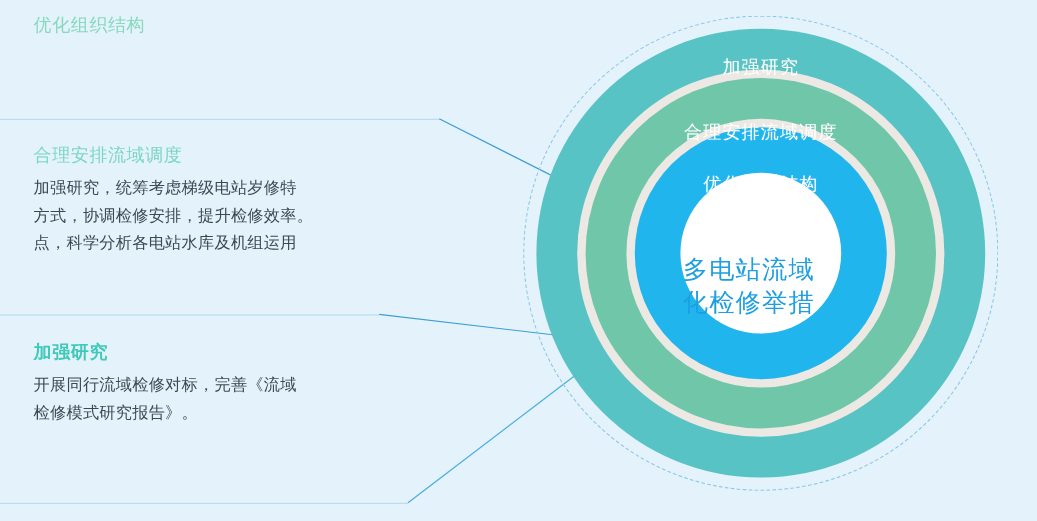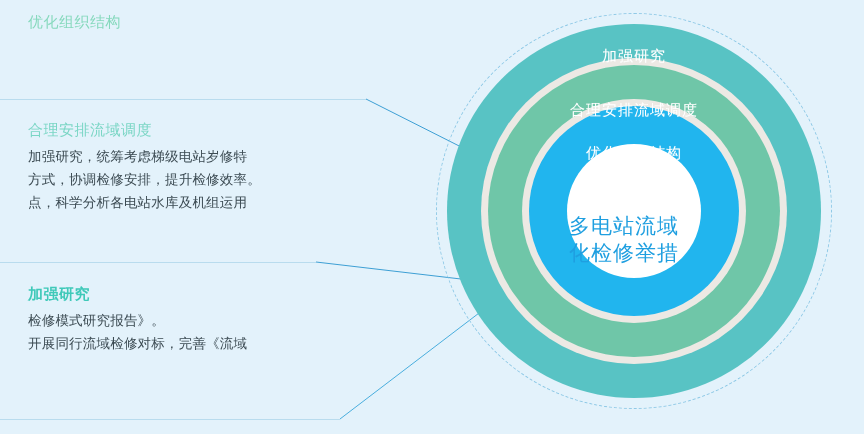--- a/index.html
+++ b/index.html
@@ -185,22 +185,22 @@
       <div class="block-body">
         <p>加强研究，统筹考虑梯级电站岁修特</p>
         <p>方式，协调检修安排，提升检修效率。</p>
         <p>点，科学分析各电站水库及机组运用</p>
       </div>
     </div>
 
     <div class="block block3">
       <div class="block-title strong">加强研究</div>
       <div class="block-body">
+        <p>开展同行流域检修对标，完善《流域</p>
         <p>检修模式研究报告》。</p>
-        <p>开展同行流域检修对标，完善《流域</p>
       </div>
     </div>
 
     <div class="divider d1"></div>
     <div class="divider d2"></div>
     <div class="divider d3"></div>
   </div>
 
   <svg class="leaders" width="864" height="434" viewBox="0 0 864 434">
     <line x1="366" y1="99" x2="592" y2="213" stroke="#3d9fd4" stroke-width="1"></line>

